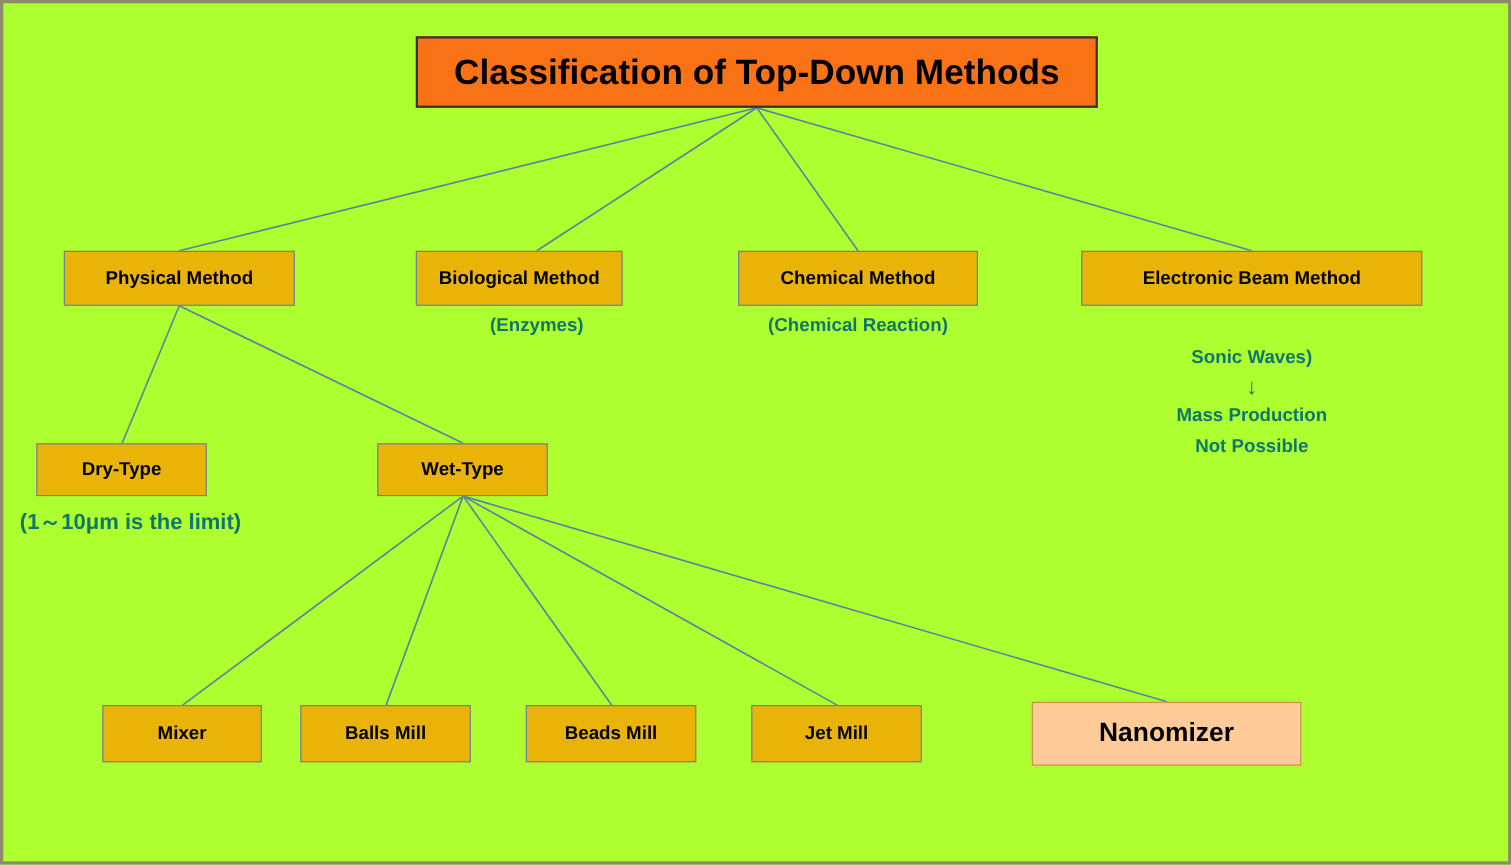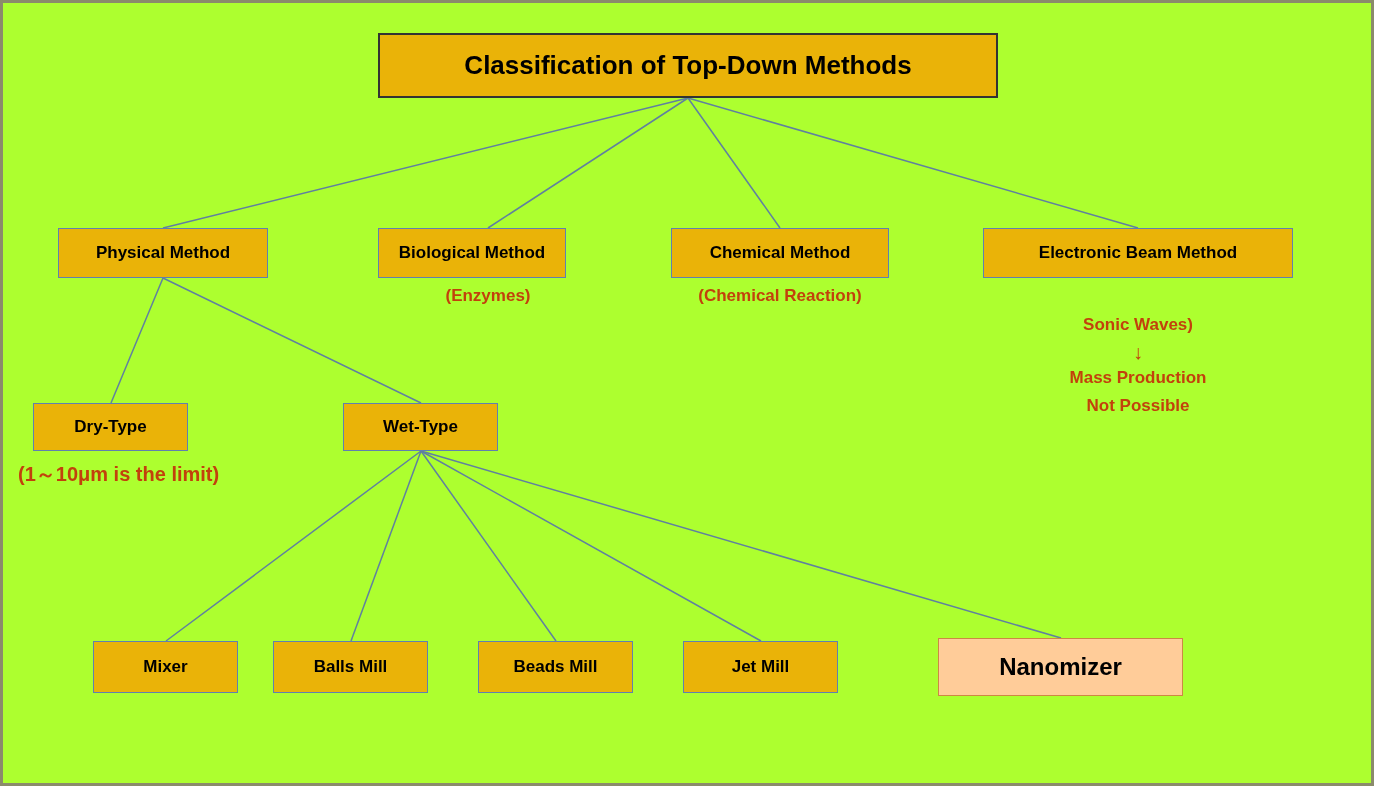--- a/index.html
+++ b/index.html
@@ -36,45 +36,45 @@
       border: 1.5px solid #6080b0;
       padding: 6px 12px;
       font-size: 17px;
       font-weight: bold;
       text-align: center;
       color: #000;
     }
 
     .node-title {
       position: absolute;
-      background: #eab308;
+      background: #f97316;
       border: 2px solid #333;
       padding: 10px 20px;
-      font-size: 26px;
+      font-size: 32px;
       font-weight: bold;
       text-align: center;
       color: #000;
     }
 
     .node-orange {
       position: absolute;
       background: #ffcc99;
       border: 1.5px solid #cc8844;
       padding: 6px 12px;
       font-size: 22px;
       font-weight: bold;
       text-align: center;
       color: #000;
     }
 
     .text-plain {
       position: absolute;
       font-size: 17px;
       font-weight: bold;
-      color: #c2410c;
+      color: #0f766e;
       text-align: center;
       background: transparent;
     }
   </style>
 </head>
 <body>
 
 <div class="outer-border">
 
   <svg class="diagram">

